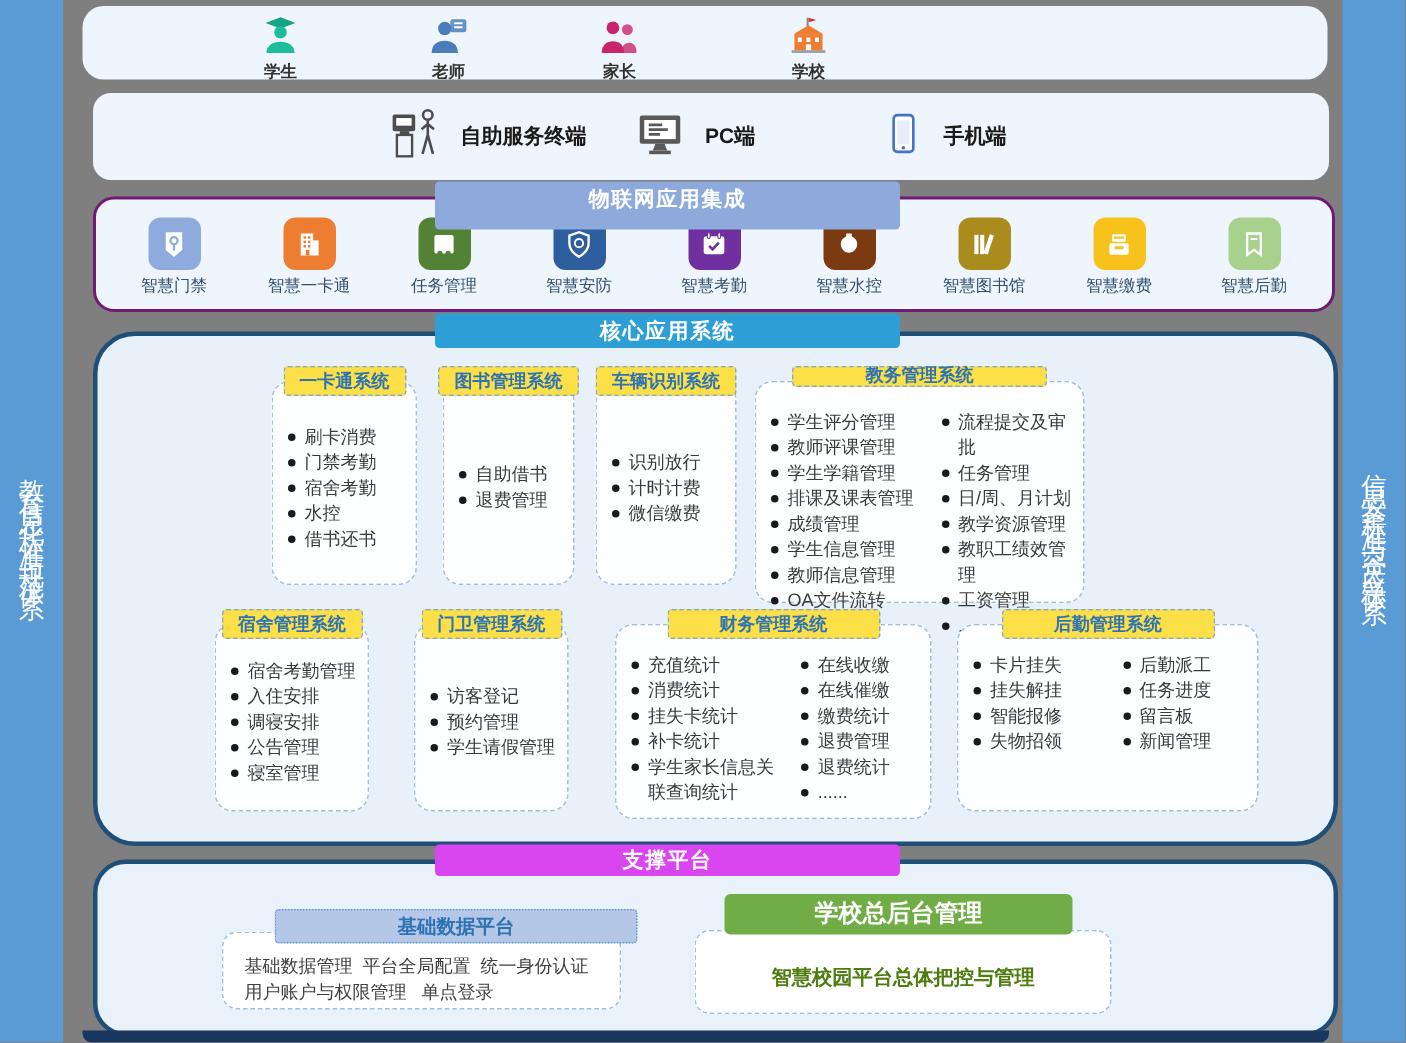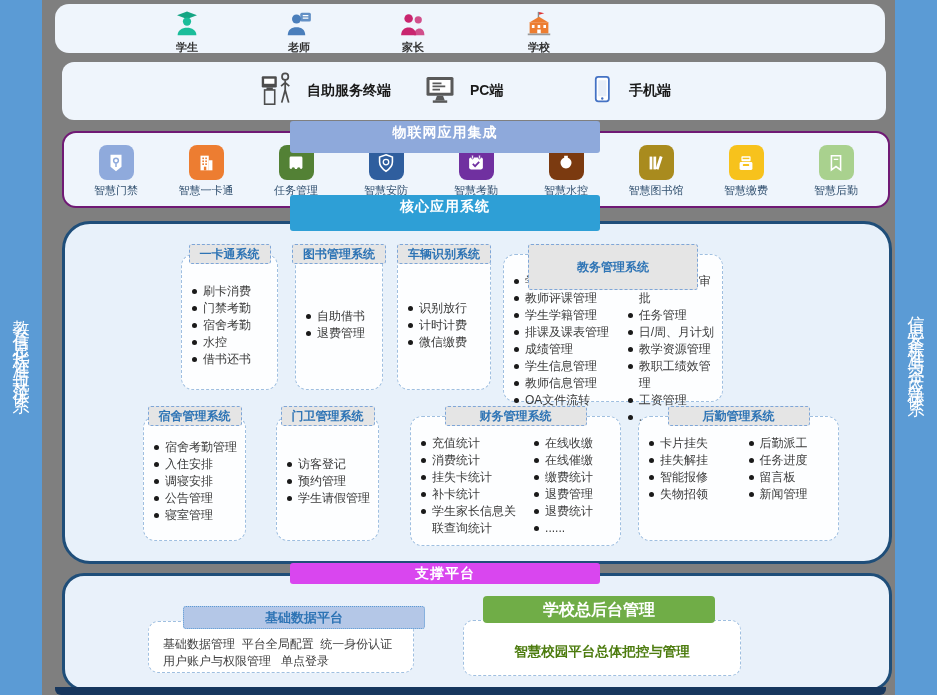--- a/index.html
+++ b/index.html
@@ -28,46 +28,46 @@
   #panel-core{left:62px;top:221px;width:824px;height:337px;background:#E8F1FA;border:3px solid #1F4E79;border-radius:28px;}
   #panel-support{left:62px;top:573px;width:824px;height:112px;background:#E9F1FA;border:3px solid #1F4E79;border-radius:22px;}
   #bottom-strip{position:absolute;left:55px;top:687px;width:831px;height:8px;background:#17375E;border-radius:0 0 6px 6px;}
   
   .sec-header{
     position:absolute;left:290px;width:310px;height:32px;z-index:5;
     color:#fff;font-size:14px;font-weight:bold;letter-spacing:1px;
     text-align:center;line-height:22px;border-radius:3px;
   }
   #iot-header{top:121px;}
-  #core-header{top:195px;height:36px;line-height:23px;}
+  #core-header{top:209px;height:23px;line-height:23px;}
   #support-header{top:563px;height:21px;line-height:21px;}
   
   .user-group{position:absolute;top:5px;width:64px;display:flex;flex-direction:column;align-items:center;}
   .user-group svg{display:block;}
   .user-label{font-size:11px;font-weight:bold;color:#333;margin-top:1px;}
   
   .term-group{position:absolute;top:0;height:58px;display:flex;align-items:center;gap:12px;}
   .term-label{font-size:14px;font-weight:bold;color:#1a1a1a;}
   
   .iot-row{position:absolute;left:14px;right:14px;top:12px;display:flex;justify-content:space-between;}
   .iot-item{display:flex;flex-direction:column;align-items:center;width:76px;}
   .iot-tile{width:35px;height:35px;border-radius:8px;display:flex;align-items:center;justify-content:center;}
   .iot-label{font-size:11px;color:#31506F;margin-top:3px;white-space:nowrap;}
   
   .sysbox{
     position:absolute;background:#FDFEFF;border:1px dashed #9FBFE0;border-radius:12px;
     display:flex;flex-direction:column;
   }
   .systab{
     position:absolute;top:-11px;left:50%;transform:translateX(-50%);
-    background:#e5e5e5;border:1px dashed #7EA6D8;border-radius:3px;
+    background:#fde047;border:1px dashed #7EA6D8;border-radius:3px;
     color:#2E74B5;font-size:12px;font-weight:bold;white-space:nowrap;
     padding:3px 10px;line-height:1;z-index:2;
   }
-  .systab.wide{padding:16px 48px;}
+  .systab.wide{padding:0 48px;font-family:Liberation Mono, monospace;}
   .systab.mid{padding:3px 34px;}
   .syslist{display:flex;flex-direction:column;justify-content:center;flex:1;padding:14px 6px 8px 10px;}
   .syslist.topalign{justify-content:flex-start;padding-top:18px;}
   .twocol{display:flex;flex-direction:row;flex:1;}
   .twocol .syslist{padding-right:0;}
   .li{display:flex;align-items:flex-start;line-height:17px;}
   .li .dot{flex:0 0 5px;width:5px;height:5px;border-radius:50%;background:#1a1a1a;margin:6px 6px 0 0;}
   .li .li-t{font-size:12px;color:#3a3a3a;}
   
   .sup-tab-basic{

